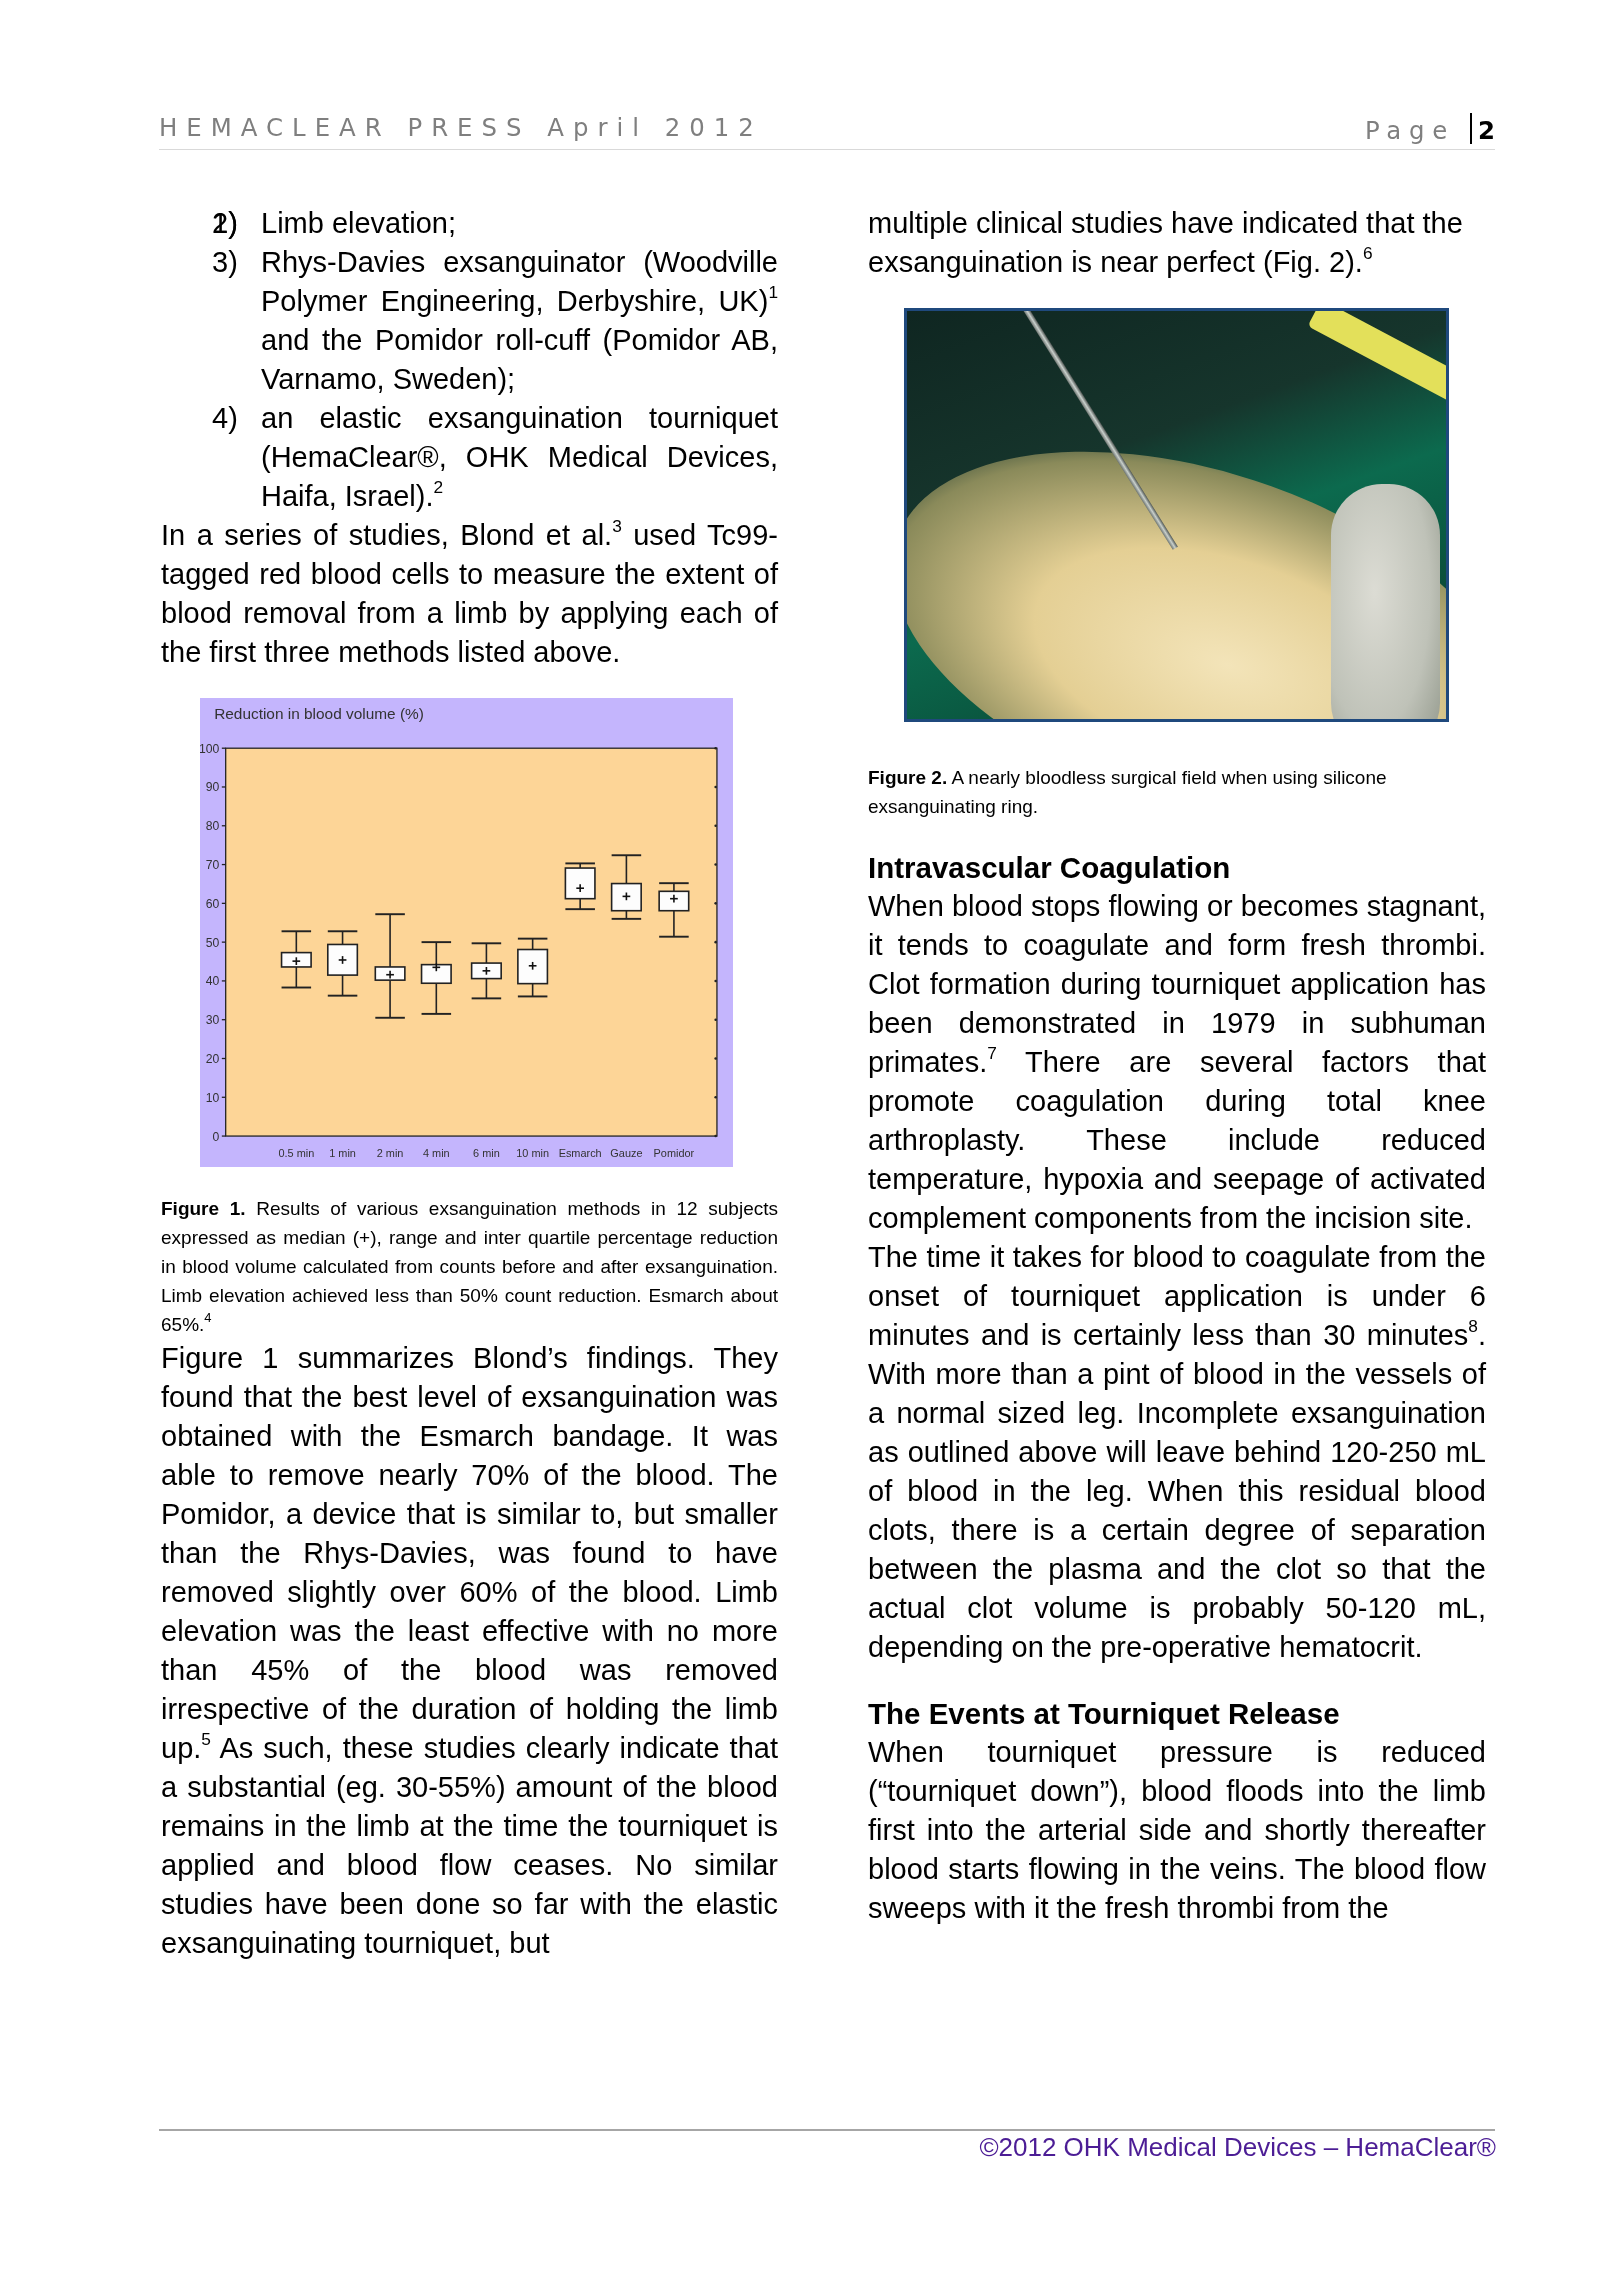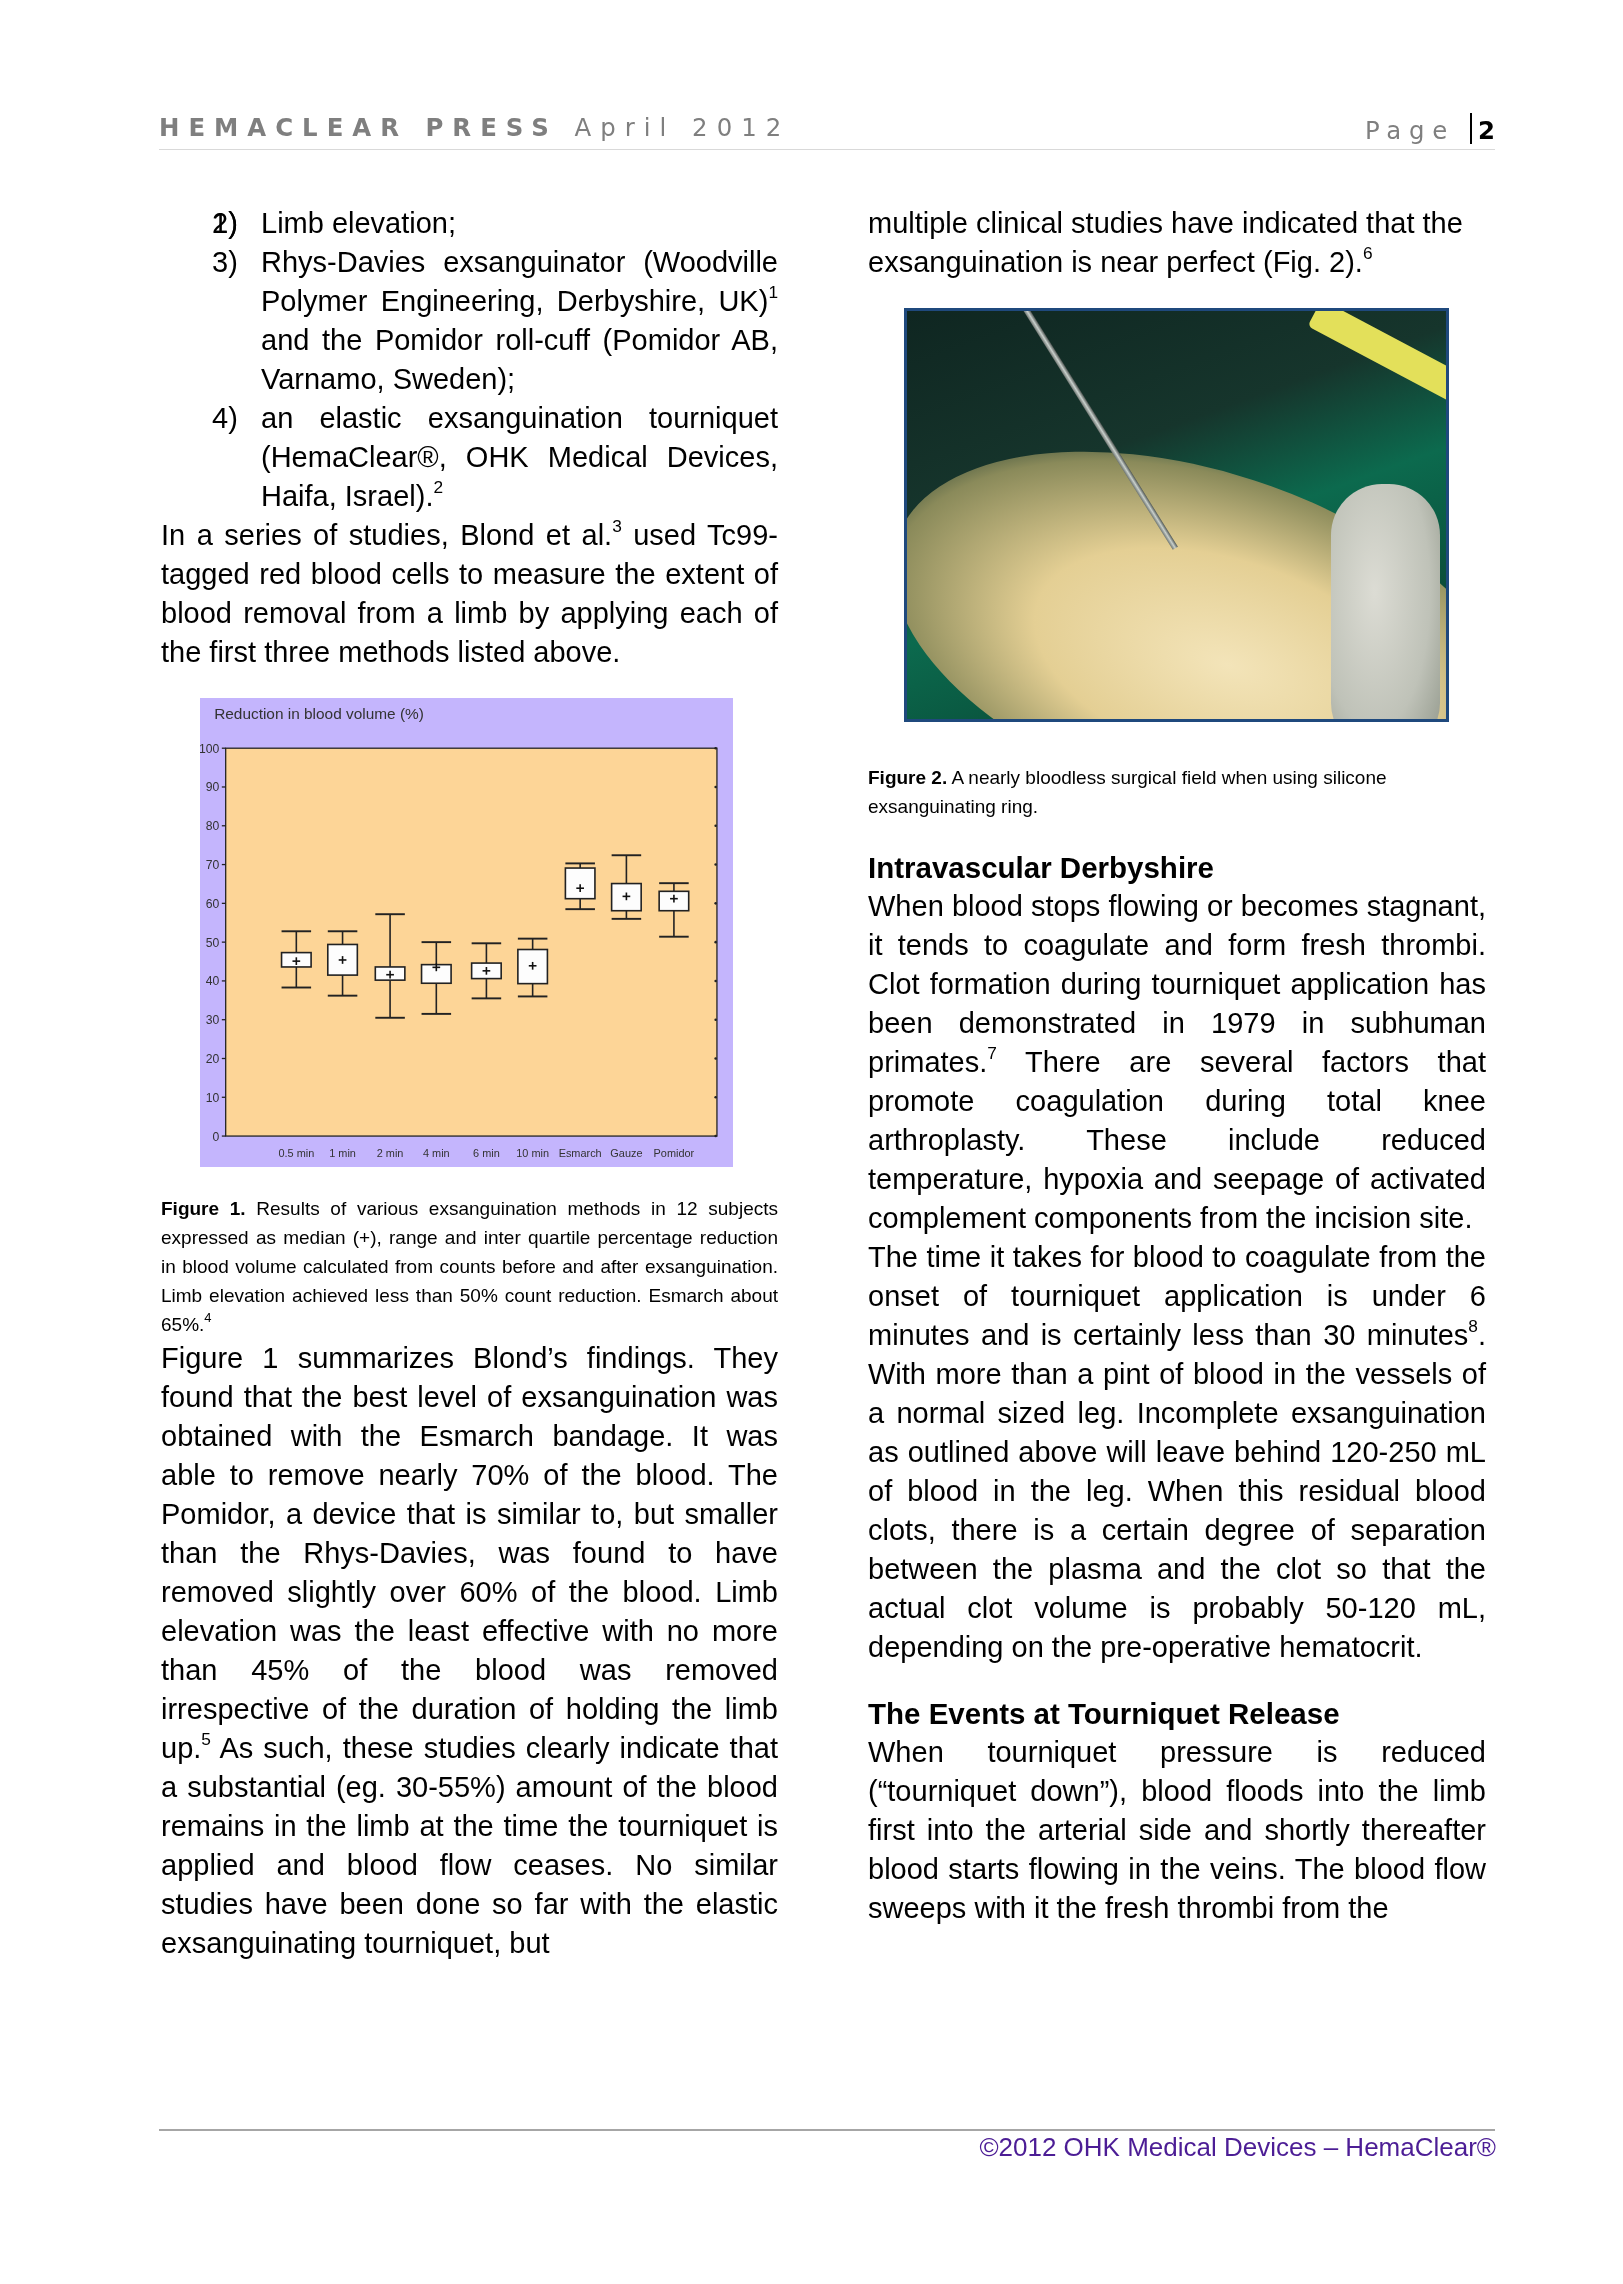--- a/index.html
+++ b/index.html
@@ -3,21 +3,21 @@
 <meta charset="utf-8">
 <style>
   html, body { margin: 0; padding: 0; background: #ffffff; }
   body { width: 1624px; height: 2284px; position: relative; overflow: hidden;
          font-family: "Liberation Sans", sans-serif; color: #000; }
 
   .header { position: absolute; left: 159px; top: 113px; width: 1336px; height: 36px;
             border-bottom: 1.9px solid #d9d9d9; }
   .header .left { position: absolute; left: 0; top: 0; font-family: "DejaVu Sans", sans-serif;
                   font-size: 24.4px; letter-spacing: 9px; color: #7f7f7f; }
-  .header .left b { font-weight: bold; }
+  .header .left b { font-weight: normal; }
   .header .right { position: absolute; right: 0; top: 0; font-family: "DejaVu Sans", sans-serif;
                    font-size: 24.4px; letter-spacing: 7.7px; color: #7f7f7f; }
   .header .right .sep { display: inline-block; width: 1.3px; height: 31px; background: #000;
                         vertical-align: -5.1px; margin: 0 6.4px 0 0; }
   .header .right .num { color: #000; font-weight: bold; letter-spacing: 0; }
 
   .col { position: absolute; font-size: 29px; line-height: 39px; text-align: justify; }
   .col-left { left: 161px; top: 204px; width: 617px; }
   .col-right { left: 868px; top: 204px; width: 618px; }
 
@@ -199,21 +199,21 @@
 
   <div class="photo">
     <div class="skin"></div>
     <div class="forceps"></div>
     <div class="tool"></div>
     <div class="glove"></div>
   </div>
 
   <p class="caption fig2-caption"><b>Figure 2.</b><span>  A nearly bloodless surgical field when using silicone exsanguinating ring.</span></p>
 
-  <h2 class="h-gap">Intravascular Derbyshire</h2>
+  <h2 class="h-gap">Intravascular Coagulation</h2>
 
   <p class="p-gap"><span>When blood stops flowing or becomes stagnant, it tends to coagulate and form fresh thrombi. Clot formation during tourniquet application has been demonstrated in 1979 in subhuman primates.</span><sup>7</sup><span> There are several factors that promote coagulation during total knee arthroplasty. These include reduced temperature, hypoxia and seepage of activated complement components from the incision site.</span></p>
 
   <p class="p-gap"><span>The time it takes for blood to coagulate from the onset of tourniquet application is under 6 minutes and is certainly less than 30 minutes</span><sup>8</sup><span>. With more than a pint of blood in the vessels of a normal sized leg. Incomplete exsanguination as outlined above will leave behind 120-250 mL of blood in the leg. When this residual blood clots, there is a certain degree of separation between the plasma and the clot so that the actual clot volume is probably 50-120 mL, depending on the pre-operative hematocrit.</span></p>
 
   <h2 class="h-gap">The Events at Tourniquet Release</h2>
 
   <p class="p-gap">When tourniquet pressure is reduced (“tourniquet down”), blood floods into the limb first into the arterial side and shortly thereafter blood starts flowing in the veins. The blood flow sweeps with it the fresh thrombi from the</p>
 </div>
 

